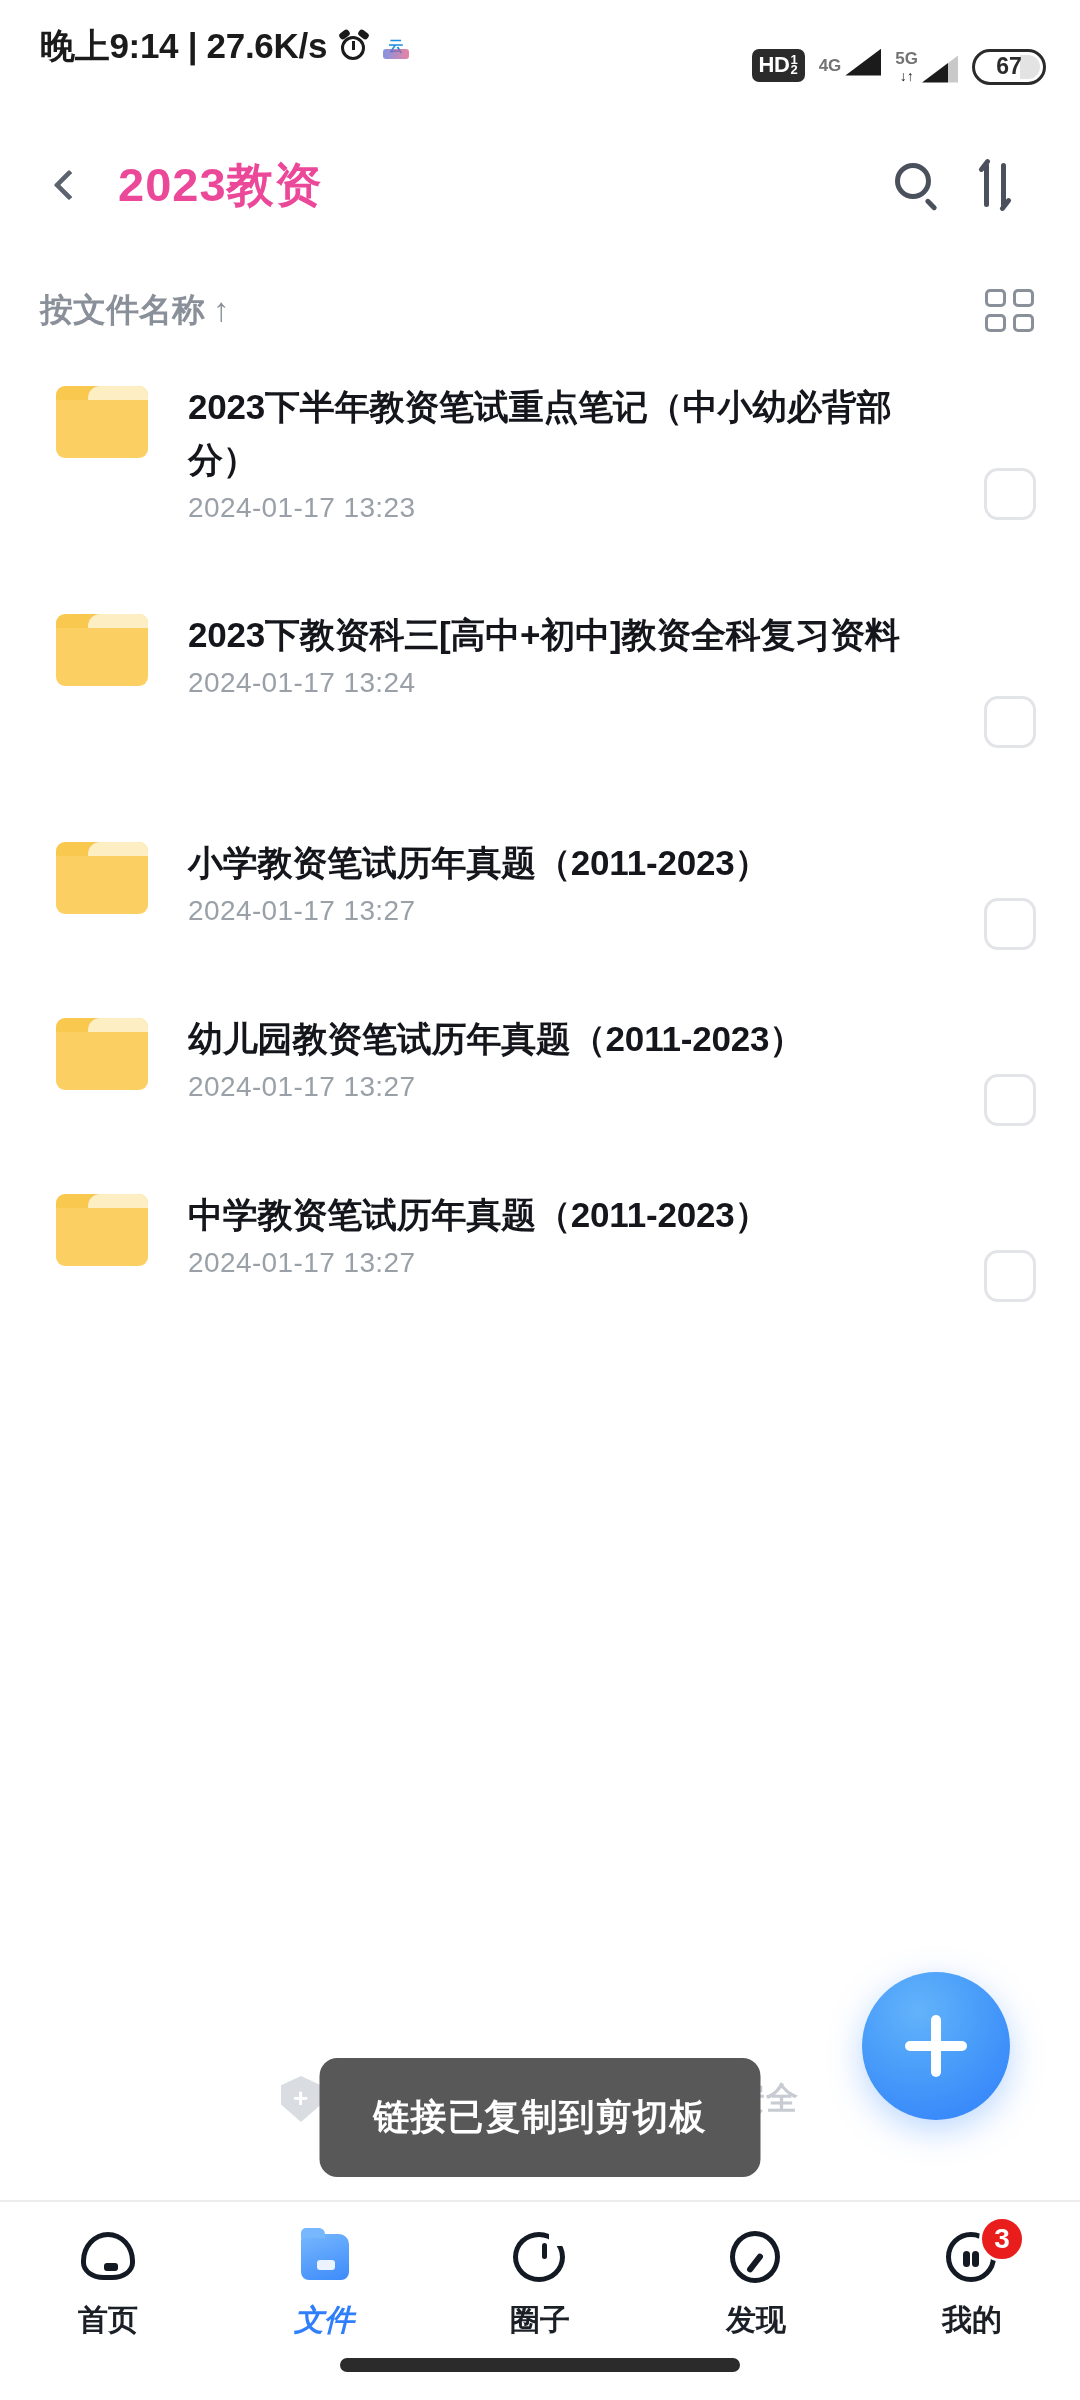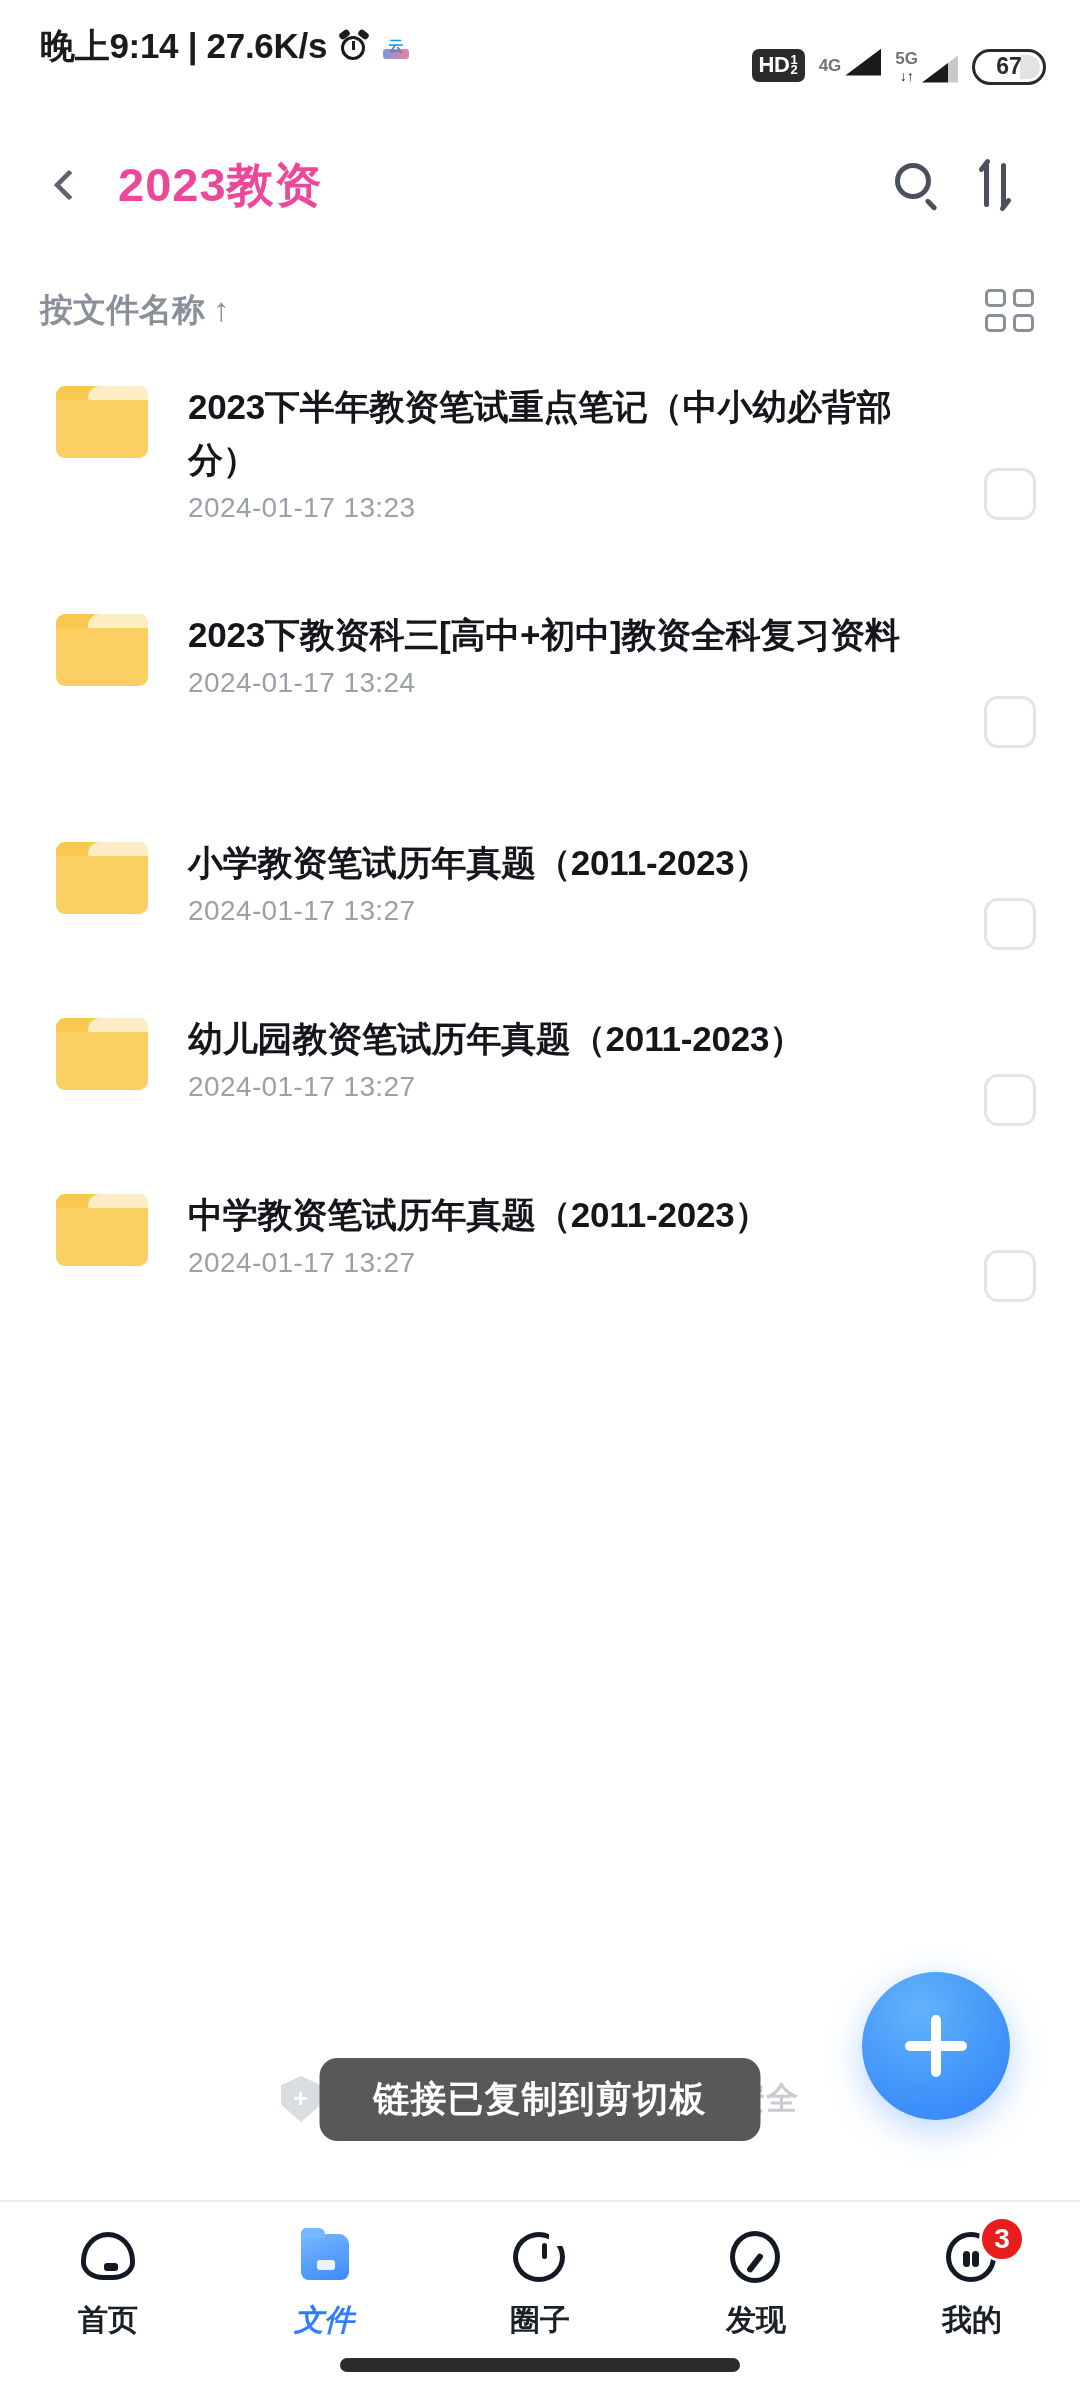--- a/index.html
+++ b/index.html
@@ -160,21 +160,21 @@
     position:relative; width:40px; height:46px; background:#d9dde2;
     clip-path:polygon(50% 0,100% 20%,100% 62%,50% 100%,0 62%,0 20%);
     display:flex; align-items:center; justify-content:center;
   }
   .shield .plus{ color:#fff; font-size:26px; font-weight:bold; line-height:26px; margin-top:-3px; }
 
   
   .toast{
     position:absolute; left:50%; transform:translateX(-50%); top:2058px;
     background:#585858; color:#ffffff; border-radius:18px;
-    padding:17px 54px; font-size:36px; font-weight:bold; letter-spacing:1px;
+    padding:35px 54px; font-size:36px; font-weight:bold; letter-spacing:1px;
     white-space:nowrap;
   }
 
   
   .fab{
     position:absolute; left:862px; top:1972px; width:148px; height:148px;
     border-radius:50%;
     background:radial-gradient(circle at 38% 26%, #63b3fb 0%, #4a9ef9 42%, #2f7efb 100%);
     box-shadow:0 10px 34px rgba(60,140,250,.35);
     display:flex; align-items:center; justify-content:center;

